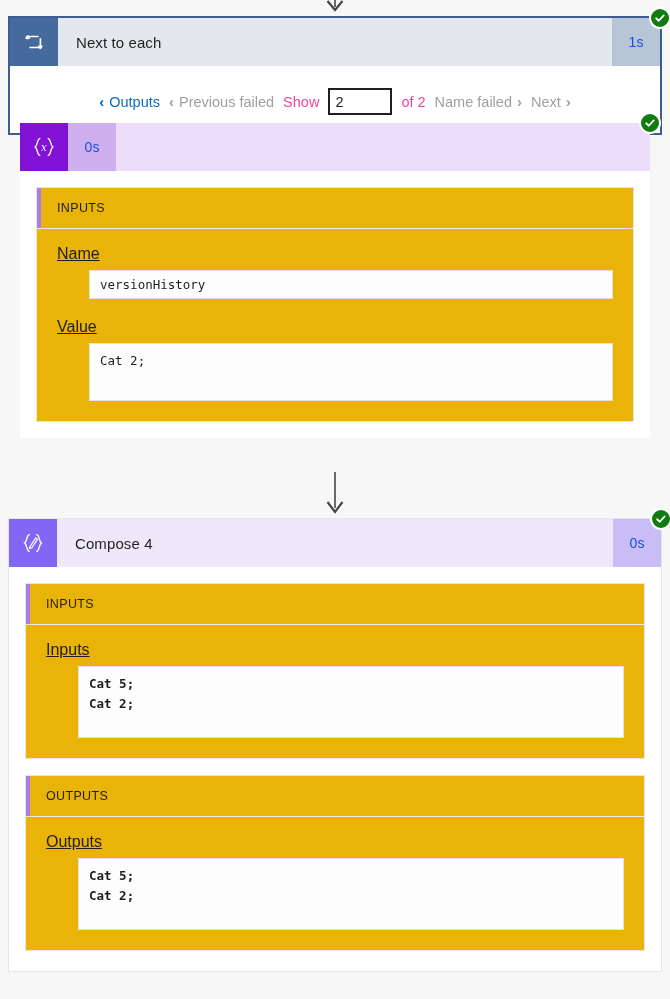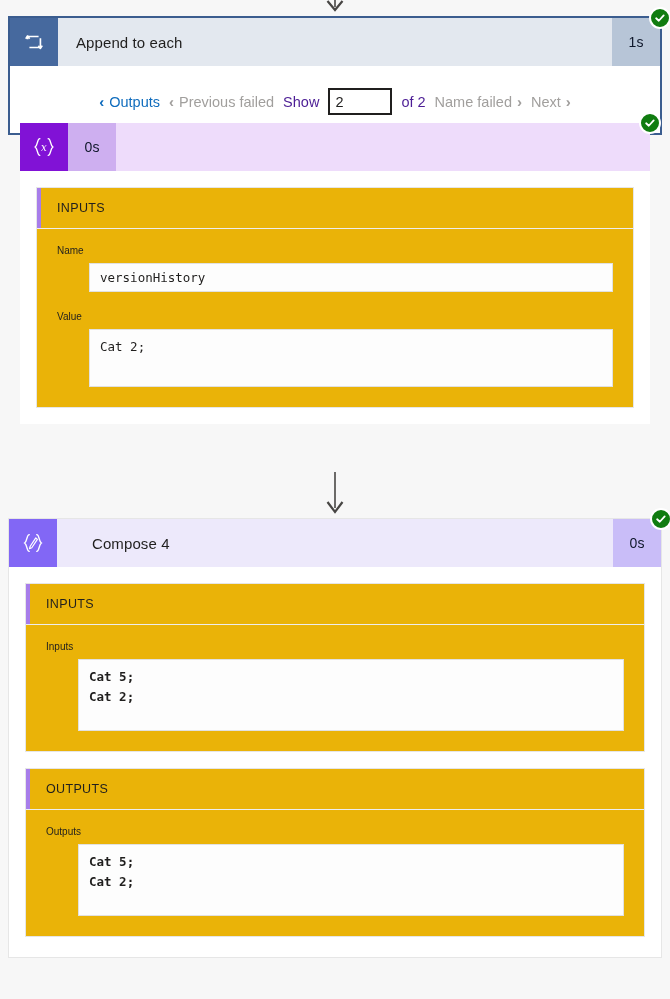--- a/index.html
+++ b/index.html
@@ -63,21 +63,21 @@
     color: #201f1e;
     letter-spacing: .1px;
   }
   .head-dur {
     width: 48px;
     min-width: 48px;
     display: flex;
     align-items: center;
     justify-content: center;
     font-size: 14px;
-    color: #0f172a;
+    color: #1d4ed8;
   }
   .loop-dur { background: #b7c5d7; }
   .status-badge {
     position: absolute;
     top: -11px;
     right: -11px;
     width: 22px;
     height: 22px;
     border-radius: 50%;
     background: #107c10;
@@ -99,21 +99,21 @@
     font-size: 14.5px;
   }
   .pg-link {
     display: inline-flex;
     align-items: center;
     gap: 5px;
     white-space: nowrap;
   }
   .pg-active { color: #0f6cbd; cursor: pointer; }
   .pg-disabled { color: #a19f9d; }
-  .pg-label { color: #4c1d95; }
+  .pg-label { color: #ec4899; }
   .pg-chev { font-size: 15px; line-height: 1; font-weight: bold; }
   .pg-input {
     width: 64px;
     height: 27px;
     box-sizing: border-box;
     border: 2px solid #201f1e;
     background: #ffffff;
     font-family: "Liberation Sans", sans-serif;
     font-size: 14.5px;
     color: #201f1e;
@@ -137,21 +137,21 @@
 
   .compose-card {
     position: absolute;
     left: 8px;
     top: 518px;
     width: 654px;
     box-sizing: border-box;
     background: #ffffff;
     border: 1px solid #e6e6e6;
   }
-  .compose-head { background: #ede9fb; gap: 17px; }
+  .compose-head { background: #ede9fb; }
   .compose-icon-box { background: #8267f5; }
   .compose-dur { background: #c9bdf8; }
 
   
   .card-body { padding: 16px; }
   .compose-body { padding: 16px 16px 20px 16px; }
 
   .section {
     border: 1px solid #e6e6e6;
     background: #eab308;
@@ -171,23 +171,24 @@
   }
   .section-title {
     padding-left: 16px;
     font-size: 12.5px;
     letter-spacing: .35px;
     color: #201f1e;
   }
   .section-content { padding: 16px 20px 20px 20px; }
 
   .field-label {
-    font-size: 10px;
+    font-size: 16px;
     color: #201f1e;
     margin-bottom: 7px;
+    text-decoration: underline;
   }
   .field-box {
     border: 1px solid #e1e1e1;
     background: #fdfdfd;
     font-family: "DejaVu Sans Mono", monospace;
     font-size: 12.5px;
     color: #201f1e;
     padding: 7px 10px;
     white-space: pre;
     line-height: 1.62;
@@ -212,21 +213,21 @@
 
   <div class="card-head loop-head">
     <div class="head-icon loop-icon-box">
       <svg width="22" height="22" viewBox="0 0 24 24" aria-hidden="true">
         <path d="M5 9 V6 H17" fill="none" stroke="#ffffff" stroke-width="1.8"></path>
         <path d="M19 8 V18 H7" fill="none" stroke="#ffffff" stroke-width="1.8"></path>
         <path d="M3 8.5 L5 5.5 L7.2 8.5" fill="none" stroke="#ffffff" stroke-width="1.8" stroke-linejoin="round"></path>
         <path d="M16.8 16 L19 19 L21 16" fill="none" stroke="#ffffff" stroke-width="1.8" stroke-linejoin="round"></path>
       </svg>
     </div>
-    <div class="head-title">Append to each</div>
+    <div class="head-title">Next to each</div>
     <div class="head-dur loop-dur">1s</div>
     <div class="status-badge">
       <svg width="12" height="12" viewBox="0 0 14 14" aria-hidden="true">
         <path d="M2.5 7.3 L5.6 10.2 L11.3 3.9" fill="none" stroke="#ffffff" stroke-width="2.1" stroke-linecap="round" stroke-linejoin="round"></path>
       </svg>
     </div>
   </div>
 
   <div class="pager">
     <span class="pg-link pg-active">

